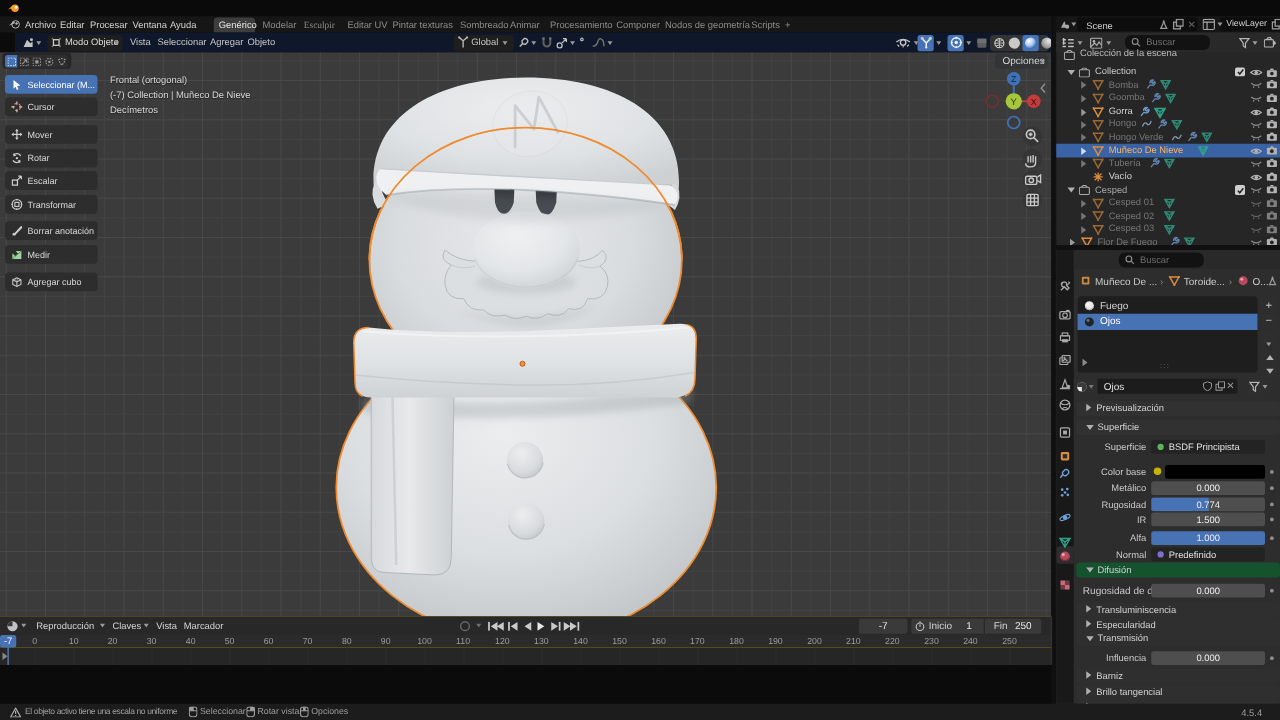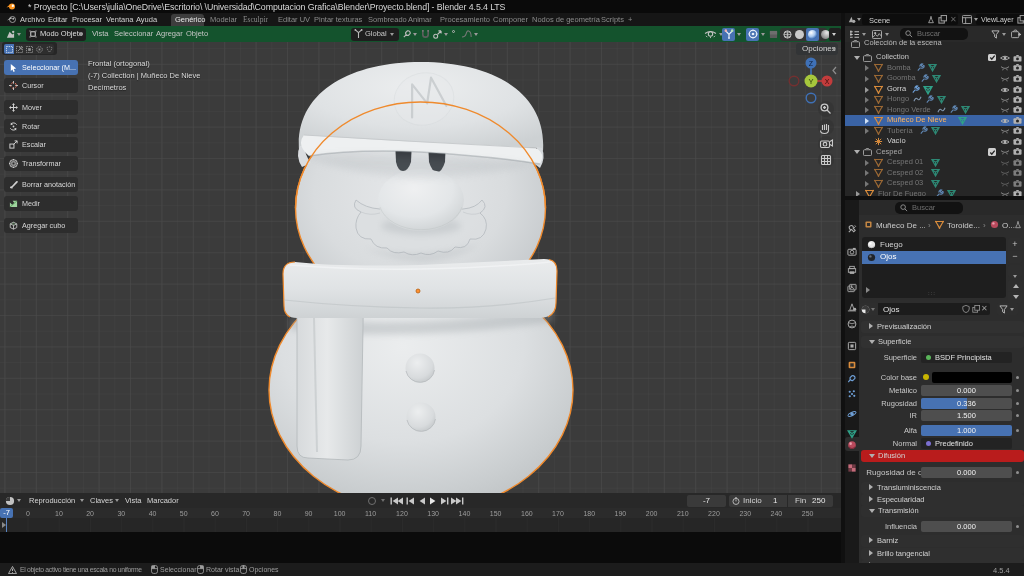--- a/index.html
+++ b/index.html
@@ -22,21 +22,20 @@
 </style></head>
 <body>
 <div id="app">
 
   <div class="abs" style="left:0;top:0;width:1024px;height:13px;background:#0a0a0a;">
     <svg class="abs" style="left:6px;top:2px" width="10" height="9" viewBox="0 0 20 18">
         <circle cx="12" cy="9" r="6" fill="#ff9823"></circle>
         <circle cx="13.5" cy="7.5" r="2.5" fill="#fff"></circle>
         <path d="M1,11 L9,4 L12,8 Z" fill="#ff9823"></path>
       </svg>
-    <div class="abs" style="left:28px;top:2px;font-size:8.8px;letter-spacing:-0.1px;color:#d8d8d8;white-space:nowrap;">* Proyecto [C:\Users\julia\OneDrive\Escritorio\ \Universidad\Computacion Grafica\Blender\Proyecto.blend] - Blender 4.5.4 LTS</div>
   </div>
 
   <div class="abs" style="left:0;top:13px;width:1024px;height:13px;background:#161616;">
     <svg class="abs" style="left:6px;top:2px" width="11" height="9" viewBox="0 0 20 18">
         <circle cx="12" cy="9" r="6" fill="none" stroke="#b5b5b5" stroke-width="1.6"></circle>
         <circle cx="13.5" cy="7.5" r="2" fill="#b5b5b5"></circle>
         <path d="M1,11 L9,4 L11,7 Z" fill="#b5b5b5"></path>
       </svg>
     <span class="menu" style="left:20px">Archivo</span>
     <span class="menu" style="left:48px">Editar</span>
@@ -80,21 +79,21 @@
         <path d="M0.5,3 H10.5 M4,3 V9.5" stroke="#aaa"></path>
       </svg>
     <span class="chev abs" style="left:129px;top:5px"></span>
     <span class="abs" style="left:136px;top:3px;font-size:7px;color:#d0d0d0;">ViewLayer</span>
     <svg class="abs" style="left:172px;top:2px" width="9" height="9" viewBox="0 0 10 10">
         <rect x="1" y="3" width="6" height="6" fill="none" stroke="#999" stroke-width="1.2"></rect>
         <rect x="3.5" y="0.5" width="6" height="6" fill="#161616" stroke="#999" stroke-width="1.2"></rect>
       </svg>
   </div>
 
-  <div class="abs" style="left:0;top:26px;width:841px;height:16px;background:#14532d;">
+  <div class="abs" style="left:12px;top:26px;width:841px;height:16px;background:#0f172a;">
     <svg class="abs" style="left:5px;top:3.5px" width="11" height="9" viewBox="0 0 12 10">
         <path d="M2,8.5 L5,2 L8,5 L10,3.5 L10,8.5 Z" fill="#c2c2c2"></path>
         <circle cx="9" cy="2" r="1.3" fill="#c2c2c2"></circle>
       </svg>
     <span class="chev abs" style="left:17px;top:7px"></span>
     <div class="pill abs" style="left:26px;top:1.5px;width:60px;height:13px;"></div>
     <svg class="abs" style="left:29px;top:4px" width="8" height="8" viewBox="0 0 10 10">
         <rect x="2.2" y="2.2" width="5.6" height="5.6" fill="none" stroke="#ccc" stroke-width="1.3"></rect>
         <path d="M0.8,2 V0.8 H2 M8,0.8 H9.2 V2 M9.2,8 V9.2 H8 M2,9.2 H0.8 V8" stroke="#888" fill="none"></path>
       </svg>
@@ -882,32 +881,32 @@
     <div class="lbl" style="top:171.5px;">Color base</div>
     <span class="abs" style="left:78px;width:6px;height:6px;border-radius:50%;background:#c8b400;top:174px;"></span>
     <div class="abs" style="left:87px;top:171.5px;width:80px;height:11px;background:#000;border-radius:2px;"></div>
     <span class="adot" style="top:175.5px;"></span>
     <div class="lbl" style="top:185px;">Metálico</div>
     <div class="sld" style="top:185px;">0.000</div>
     <span class="adot" style="top:189px;"></span>
     <div class="lbl" style="top:197.5px;">Rugosidad</div>
     <div class="sld" style="top:197.5px;">
         <span class="abs" style="left:0;top:0;width:46px;height:11px;background:#4772b3;"></span>
-        <span class="abs" style="left:0;width:91px;text-align:center;">0.336</span>
+        <span class="abs" style="left:0;width:91px;text-align:center;">0.774</span>
       </div>
     <span class="adot" style="top:201.5px;"></span>
     <div class="lbl" style="top:209.5px;">IR</div>
     <div class="sld" style="top:209.5px;">1.500</div>
     <span class="adot" style="top:213.5px;"></span>
     <div class="lbl" style="top:225px;">Alfa</div>
     <div class="sld" style="top:225px;background:#4772b3;">1.000</div>
     <span class="adot" style="top:229px;"></span>
     <div class="lbl" style="top:238px;">Normal</div>
     <div class="fld" style="top:238px;"><span style="display:inline-block;width:5px;height:5px;border-radius:50%;background:#7b6fd0;margin:0 4px 0 5px;"></span>Predefinido</div>
-    <div class="panelhdr" style="left:16px;width:163px;top:250px;background:#b91c1c;"><span class="arrowD"></span>Difusión</div>
+    <div class="panelhdr" style="left:16px;width:163px;top:250px;background:#14532d;"><span class="arrowD"></span>Difusión</div>
     <div class="abs" style="left:16px;top:267px;width:72px;overflow:hidden;color:#c9c9c9;font-size:8px;line-height:11px;text-align:right;white-space:nowrap;">Rugosidad de dif...</div>
     <div class="sld" style="top:267px;">0.000</div>
     <span class="adot" style="top:271px;"></span>
     <div class="panelhdr" style="left:16px;width:163px;top:281.5px;background:#2f2f2f;"><span class="arrowR"></span>Transluminiscencia</div>
     <div class="panelhdr" style="left:16px;width:163px;top:293.5px;background:#2f2f2f;"><span class="arrowR"></span>Especularidad</div>
     <div class="panelhdr" style="left:16px;width:163px;top:305px;background:#2f2f2f;"><span class="arrowD"></span>Transmisión</div>
     <div class="lbl" style="top:320.5px;">Influencia</div>
     <div class="sld" style="top:320.5px;">0.000</div>
     <span class="adot" style="top:324.5px;"></span>
     <div class="panelhdr" style="left:16px;width:163px;top:334.5px;background:#2f2f2f;"><span class="arrowR"></span>Barniz</div>

